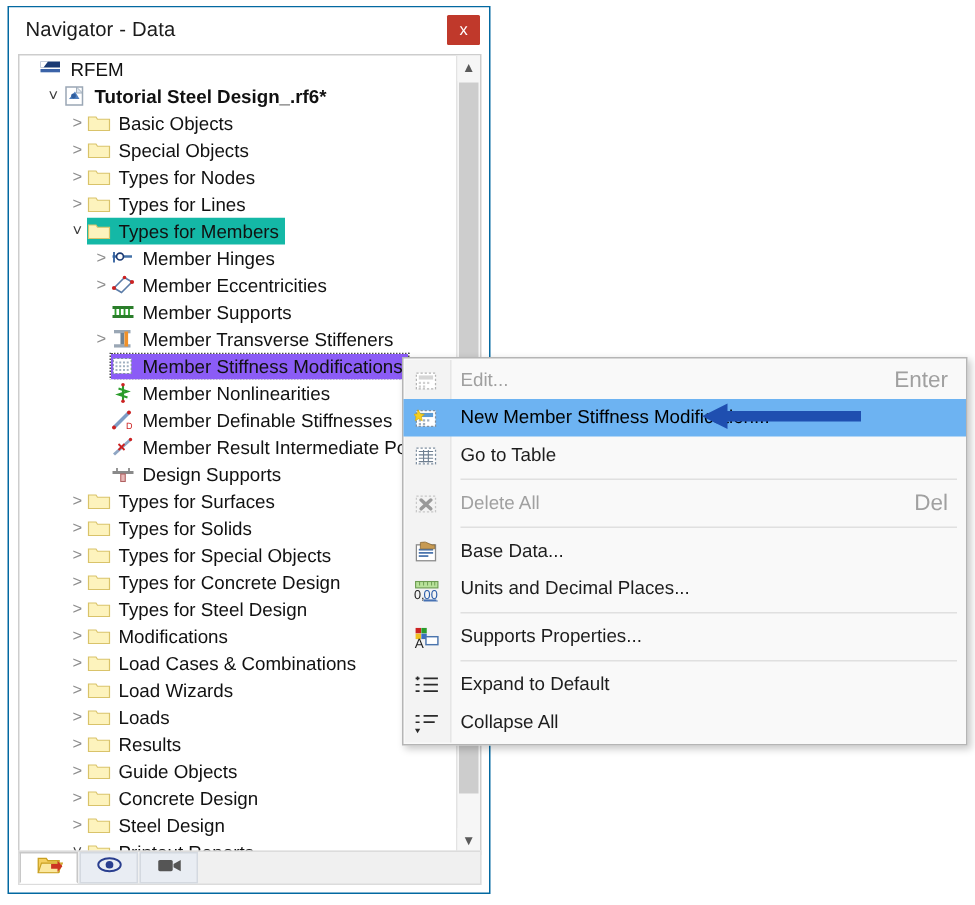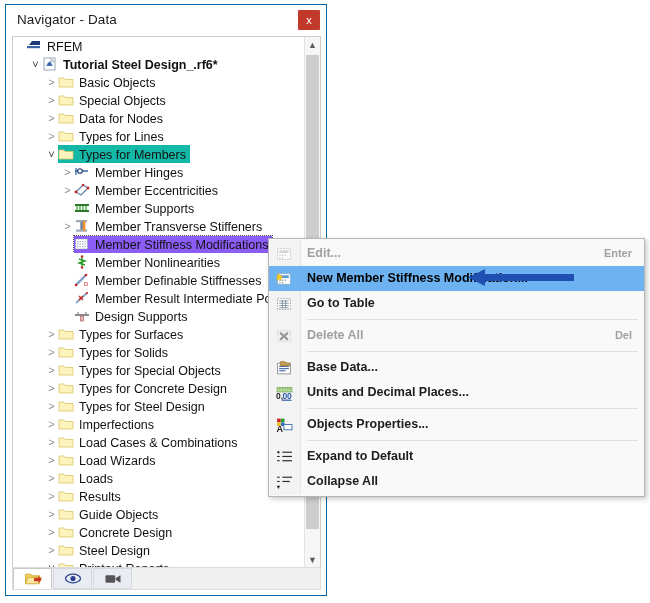--- a/index.html
+++ b/index.html
@@ -134,29 +134,29 @@
     box-sizing: border-box;
     padding: 2px 0;
     font-size: 12.5px;
   }
   .ctx-gutter {
     position: absolute; left: 1px; top: 1px; bottom: 1px; width: 30px;
     background: #f3f3f3; border-right: 1px solid #e6e6e6;
   }
   .mi {
     position: relative; height: 25px; line-height: 25px;
-    padding-left: 38px; color: #1d1d1d; white-space: nowrap; font-weight: bold;
+    padding-left: 38px; color: #1d1d1d; white-space: nowrap;
   }
   .mi.disabled { color: #a0a0a0; }
   .mi.highlight { background: #6db3f2; color: #000000; }
   .mi .mi-ico {
     position: absolute; left: 7px; top: 5px; width: 17px; height: 16px;
   }
   .mi .accel {
-    position: absolute; right: 12px; top: 0; color: #6a6a6a; font-size: 11px;
+    position: absolute; right: 12px; top: 0; color: #6a6a6a; font-size: 15px;
   }
   .mi.disabled .accel { color: #a0a0a0; }
   .sep { height: 1px; background: #e0e0e0; margin: 3px 6px 3px 38px; }
 
   
   .arrow-anno { position: absolute; left: 468px; top: 268px; }
 </style>
 </head>
 <body>
 
@@ -183,21 +183,21 @@
                 <circle cx="7" cy="7" r="1.6" fill="#2f5e9e"></circle>
               </svg></span><span class="lbl">Tutorial Steel Design_.rf6*</span></div>
           <div class="row"><span class="spacer" style="width:32px"></span><span class="chev" style="font-size:11px">˃</span><span class="ico"><svg width="16" height="14" viewBox="0 0 16 14">
                 <path d="M1 3 L6 3 L7 4.5 L15 4.5 L15 12 L1 12 Z" fill="#fdf3bd" stroke="#d9c36a" stroke-width=".8"></path>
               </svg></span><span class="lbl">Basic Objects</span></div>
           <div class="row"><span class="spacer" style="width:32px"></span><span class="chev" style="font-size:11px">˃</span><span class="ico"><svg width="16" height="14" viewBox="0 0 16 14">
                 <path d="M1 3 L6 3 L7 4.5 L15 4.5 L15 12 L1 12 Z" fill="#fdf3bd" stroke="#d9c36a" stroke-width=".8"></path>
               </svg></span><span class="lbl">Special Objects</span></div>
           <div class="row"><span class="spacer" style="width:32px"></span><span class="chev" style="font-size:11px">˃</span><span class="ico"><svg width="16" height="14" viewBox="0 0 16 14">
                 <path d="M1 3 L6 3 L7 4.5 L15 4.5 L15 12 L1 12 Z" fill="#fdf3bd" stroke="#d9c36a" stroke-width=".8"></path>
-              </svg></span><span class="lbl">Data for Nodes</span></div>
+              </svg></span><span class="lbl">Types for Nodes</span></div>
           <div class="row"><span class="spacer" style="width:32px"></span><span class="chev" style="font-size:11px">˃</span><span class="ico"><svg width="16" height="14" viewBox="0 0 16 14">
                 <path d="M1 3 L6 3 L7 4.5 L15 4.5 L15 12 L1 12 Z" fill="#fdf3bd" stroke="#d9c36a" stroke-width=".8"></path>
               </svg></span><span class="lbl">Types for Lines</span></div>
           <div class="row"><span class="spacer" style="width:32px"></span><span class="chev open" style="font-size:11px">˅</span><span class="hl-yellow"><span class="ico"><svg width="16" height="14" viewBox="0 0 16 14">
                   <path d="M1 3 L6 3 L7 4.5 L15 4.5 L15 12 L1 12 Z" fill="#fdf3bd" stroke="#d9c36a" stroke-width=".8"></path>
                 </svg></span><span class="lbl">Types for Members</span></span></div>
           <div class="row"><span class="spacer" style="width:48px"></span><span class="chev" style="font-size:11px">˃</span><span class="ico"><svg width="16" height="14" viewBox="0 0 16 14">
                 <line x1="1" y1="6" x2="14" y2="6" stroke="#4472a8" stroke-width="1.6"></line>
                 <circle cx="6" cy="6" r="2.3" fill="#ffffff" stroke="#1b3a73" stroke-width="1.1"></circle>
                 <line x1="2" y1="3" x2="2" y2="10" stroke="#2f5e9e" stroke-width="1.2"></line>
@@ -277,21 +277,21 @@
                 <path d="M1 3 L6 3 L7 4.5 L15 4.5 L15 12 L1 12 Z" fill="#fdf3bd" stroke="#d9c36a" stroke-width=".8"></path>
               </svg></span><span class="lbl">Types for Special Objects</span></div>
           <div class="row"><span class="spacer" style="width:32px"></span><span class="chev" style="font-size:11px">˃</span><span class="ico"><svg width="16" height="14" viewBox="0 0 16 14">
                 <path d="M1 3 L6 3 L7 4.5 L15 4.5 L15 12 L1 12 Z" fill="#fdf3bd" stroke="#d9c36a" stroke-width=".8"></path>
               </svg></span><span class="lbl">Types for Concrete Design</span></div>
           <div class="row"><span class="spacer" style="width:32px"></span><span class="chev" style="font-size:11px">˃</span><span class="ico"><svg width="16" height="14" viewBox="0 0 16 14">
                 <path d="M1 3 L6 3 L7 4.5 L15 4.5 L15 12 L1 12 Z" fill="#fdf3bd" stroke="#d9c36a" stroke-width=".8"></path>
               </svg></span><span class="lbl">Types for Steel Design</span></div>
           <div class="row"><span class="spacer" style="width:32px"></span><span class="chev" style="font-size:11px">˃</span><span class="ico"><svg width="16" height="14" viewBox="0 0 16 14">
                 <path d="M1 3 L6 3 L7 4.5 L15 4.5 L15 12 L1 12 Z" fill="#fdf3bd" stroke="#d9c36a" stroke-width=".8"></path>
-              </svg></span><span class="lbl">Imperfections</span></div>
+              </svg></span><span class="lbl">Modifications</span></div>
           <div class="row"><span class="spacer" style="width:32px"></span><span class="chev" style="font-size:11px">˃</span><span class="ico"><svg width="16" height="14" viewBox="0 0 16 14">
                 <path d="M1 3 L6 3 L7 4.5 L15 4.5 L15 12 L1 12 Z" fill="#fdf3bd" stroke="#d9c36a" stroke-width=".8"></path>
               </svg></span><span class="lbl">Load Cases &amp; Combinations</span></div>
           <div class="row"><span class="spacer" style="width:32px"></span><span class="chev" style="font-size:11px">˃</span><span class="ico"><svg width="16" height="14" viewBox="0 0 16 14">
                 <path d="M1 3 L6 3 L7 4.5 L15 4.5 L15 12 L1 12 Z" fill="#fdf3bd" stroke="#d9c36a" stroke-width=".8"></path>
               </svg></span><span class="lbl">Load Wizards</span></div>
           <div class="row"><span class="spacer" style="width:32px"></span><span class="chev" style="font-size:11px">˃</span><span class="ico"><svg width="16" height="14" viewBox="0 0 16 14">
                 <path d="M1 3 L6 3 L7 4.5 L15 4.5 L15 12 L1 12 Z" fill="#fdf3bd" stroke="#d9c36a" stroke-width=".8"></path>
               </svg></span><span class="lbl">Loads</span></div>
           <div class="row"><span class="spacer" style="width:32px"></span><span class="chev" style="font-size:11px">˃</span><span class="ico"><svg width="16" height="14" viewBox="0 0 16 14">
@@ -402,21 +402,21 @@
               <line x1="6" y1="13.6" x2="14" y2="13.6" stroke="#2a5ca8" stroke-width=".8"></line>
             </svg></span><span>Units and Decimal Places...</span></div>
         <div class="sep"></div>
         <div class="mi"><span class="mi-ico"><svg width="17" height="16" viewBox="0 0 16 14">
               <rect x="1" y="1" width="3.4" height="3.4" fill="#cc2222"></rect>
               <rect x="4.6" y="1" width="3.4" height="3.4" fill="#2a9c2a"></rect>
               <rect x="1" y="4.6" width="3.4" height="3.4" fill="#f0c020"></rect>
               <rect x="4.6" y="4.6" width="3.4" height="3.4" fill="#3a6fbf"></rect>
               <text x="0.5" y="13.5" font-size="8.5" font-family="sans-serif" fill="#1d1d1d">A</text>
               <rect x="7.5" y="6.5" width="7.5" height="5" fill="#ffffff" stroke="#4a74ad" stroke-width=".9"></rect>
-            </svg></span><span>Objects Properties...</span></div>
+            </svg></span><span>Supports Properties...</span></div>
         <div class="sep"></div>
         <div class="mi"><span class="mi-ico"><svg width="17" height="16" viewBox="0 0 16 14">
               <g stroke="#2a2a2a" stroke-width="1.1">
                 <line x1="6" y1="2.5" x2="15" y2="2.5"></line>
                 <line x1="6" y1="6.5" x2="15" y2="6.5"></line>
                 <line x1="6" y1="10.5" x2="15" y2="10.5"></line>
               </g>
               <g stroke="#2a2a2a" stroke-width="1">
                 <line x1="1" y1="2.5" x2="3.5" y2="2.5"></line>
                 <line x1="2.25" y1="1.3" x2="2.25" y2="3.7"></line>

